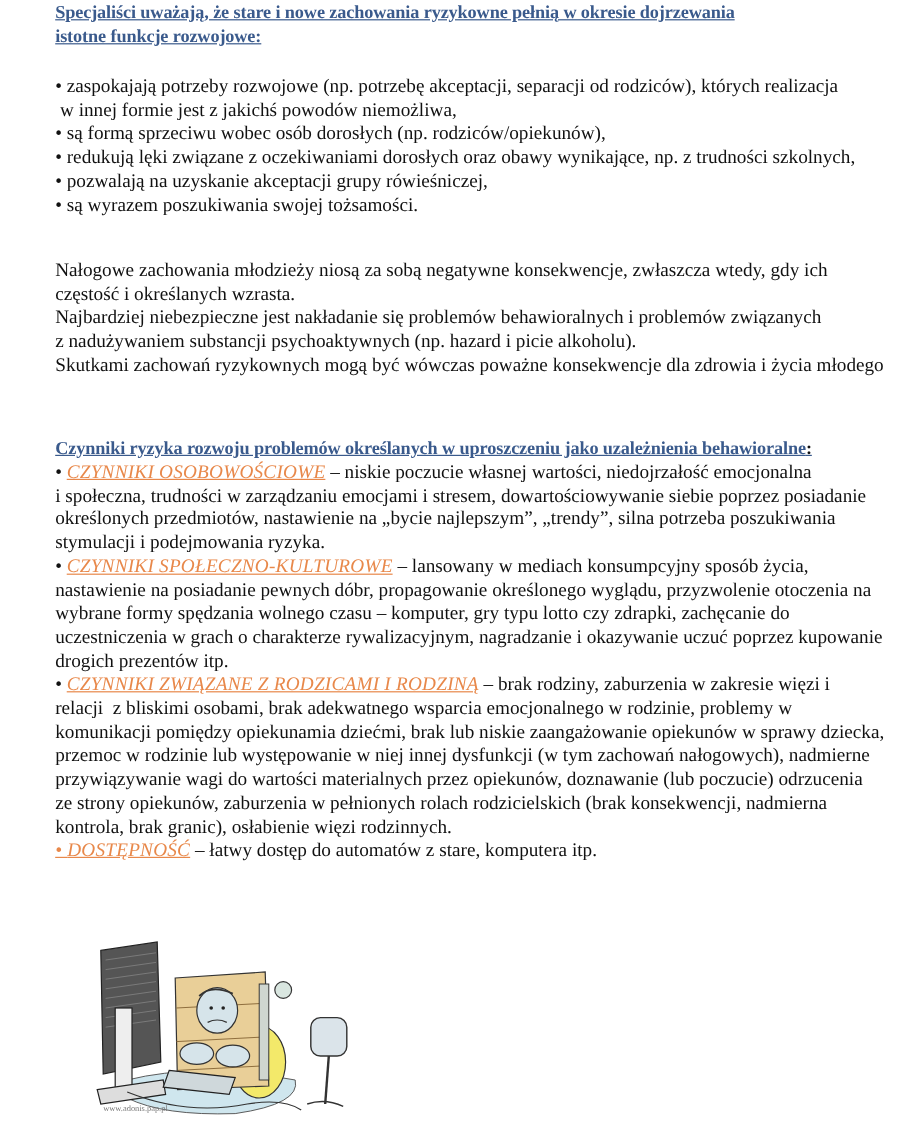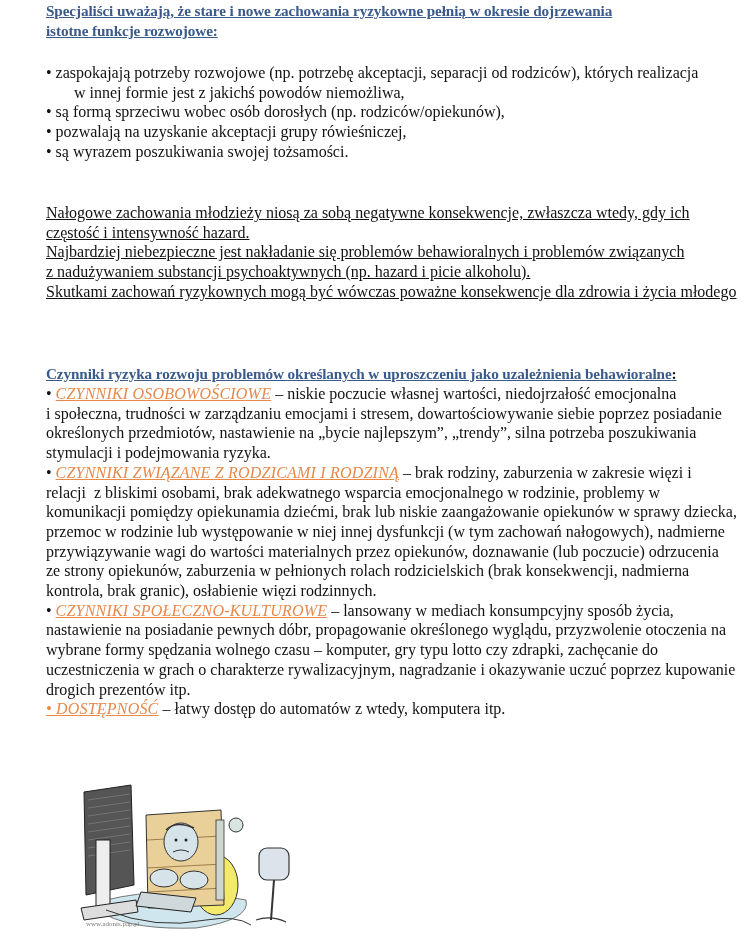--- a/index.html
+++ b/index.html
@@ -10,50 +10,51 @@
     }
     .page { position: absolute; left: 46px; top: 0; width: 690px; }
     .heading {
       font-weight: bold; color: #3a5a8c; text-decoration: underline;
       font-size: 15.2px; line-height: 20px; letter-spacing: -0.1px;
     }
     .h1 { position: absolute; top: 1px; left: 0; }
     .h1 div { white-space: nowrap; }
     .text { font-size: 16px; line-height: 19.7px; white-space: nowrap; }
     .block1 { position: absolute; top: 63px; left: 0; }
-    .block2 { position: absolute; top: 203px; left: 0; text-decoration: underline; }
+    .block2 { position: absolute; top: 216px; left: 0; }
     .h2 { position: absolute; top: 364px; left: 0; white-space: nowrap; }
     .h2 .colon { color: #111; text-decoration: none; }
     .block3 { position: absolute; top: 384px; left: 0; }
     .kw { color: #e8884a; font-style: italic; text-decoration: underline; font-weight: normal; letter-spacing: 0.2px; }
-    .indent1 { padding-left: 4px; margin-left: 24px; }
+    .indent1 { padding-left: 4px; }
     .cartoon { position: absolute; left: 76px; top: 780px; width: 220px; height: 155px; }
     .credit { position: absolute; left: 86px; top: 920px; font-family: Liberation Serif, serif; font-size: 7px; color: #777; }
   </style>
 </head>
 <body>
 
 <div class="page">
 
   <div class="heading h1">
     <div>Specjaliści uważają, że stare i nowe zachowania ryzykowne pełnią w okresie dojrzewania</div>
     <div>istotne funkcje rozwojowe:</div>
   </div>
 
   <div class="text block1">
     <div>• zaspokajają potrzeby rozwojowe (np. potrzebę akceptacji, separacji od rodziców), których realizacja</div>
     <div class="indent1"> w innej formie jest z jakichś powodów niemożliwa,</div>
     <div>• są formą sprzeciwu wobec osób dorosłych (np. rodziców/opiekunów),</div>
+    <div>• redukują lęki związane z oczekiwaniami dorosłych oraz obawy wynikające, np. z trudności szkolnych,</div>
     <div>• pozwalają na uzyskanie akceptacji grupy rówieśniczej,</div>
     <div>• są wyrazem poszukiwania swojej tożsamości.</div>
   </div>
 
   <div class="text block2">
     <div>Nałogowe zachowania młodzieży niosą za sobą negatywne konsekwencje, zwłaszcza wtedy, gdy ich</div>
-    <div>częstość i intensywność hazard.</div>
+    <div>częstość i określanych wzrasta.</div>
     <div>Najbardziej niebezpieczne jest nakładanie się problemów behawioralnych i problemów związanych</div>
     <div>z nadużywaniem substancji psychoaktywnych (np. hazard i picie alkoholu).</div>
     <div>Skutkami zachowań ryzykownych mogą być wówczas poważne konsekwencje dla zdrowia i życia młodego</div>
   </div>
 
   <div class="heading h2">
     <span>Czynniki ryzyka rozwoju problemów określanych w uproszczeniu jako uzależnienia behawioralne</span><span class="colon">:</span>
   </div>
 
   <div class="text block3">
@@ -62,43 +63,43 @@
       <div>
         <span>• </span><span class="kw">CZYNNIKI OSOBOWOŚCIOWE</span><span> – niskie poczucie własnej wartości, niedojrzałość emocjonalna</span>
       </div>
       <div>i społeczna, trudności w zarządzaniu emocjami i stresem, dowartościowywanie siebie poprzez posiadanie</div>
       <div>określonych przedmiotów, nastawienie na „bycie najlepszym”, „trendy”, silna potrzeba poszukiwania</div>
       <div>stymulacji i podejmowania ryzyka.</div>
     </div>
 
     <div>
       <div>
+        <span>• </span><span class="kw">CZYNNIKI SPOŁECZNO-KULTUROWE</span><span> – lansowany w mediach konsumpcyjny sposób życia,</span>
+      </div>
+      <div>nastawienie na posiadanie pewnych dóbr, propagowanie określonego wyglądu, przyzwolenie otoczenia na</div>
+      <div>wybrane formy spędzania wolnego czasu – komputer, gry typu lotto czy zdrapki, zachęcanie do</div>
+      <div>uczestniczenia w grach o charakterze rywalizacyjnym, nagradzanie i okazywanie uczuć poprzez kupowanie</div>
+      <div>drogich prezentów itp.</div>
+    </div>
+
+    <div>
+      <div>
         <span>• </span><span class="kw">CZYNNIKI ZWIĄZANE Z RODZICAMI I RODZINĄ</span><span> – brak rodziny, zaburzenia w zakresie więzi i</span>
       </div>
       <div style="white-space:pre">relacji  z bliskimi osobami, brak adekwatnego wsparcia emocjonalnego w rodzinie, problemy w</div>
       <div>komunikacji pomiędzy opiekunamia dziećmi, brak lub niskie zaangażowanie opiekunów w sprawy dziecka,</div>
       <div>przemoc w rodzinie lub występowanie w niej innej dysfunkcji (w tym zachowań nałogowych), nadmierne</div>
       <div>przywiązywanie wagi do wartości materialnych przez opiekunów, doznawanie (lub poczucie) odrzucenia</div>
       <div>ze strony opiekunów, zaburzenia w pełnionych rolach rodzicielskich (brak konsekwencji, nadmierna</div>
       <div>kontrola, brak granic), osłabienie więzi rodzinnych.</div>
     </div>
 
     <div>
       <div>
-        <span>• </span><span class="kw">CZYNNIKI SPOŁECZNO-KULTUROWE</span><span> – lansowany w mediach konsumpcyjny sposób życia,</span>
-      </div>
-      <div>nastawienie na posiadanie pewnych dóbr, propagowanie określonego wyglądu, przyzwolenie otoczenia na</div>
-      <div>wybrane formy spędzania wolnego czasu – komputer, gry typu lotto czy zdrapki, zachęcanie do</div>
-      <div>uczestniczenia w grach o charakterze rywalizacyjnym, nagradzanie i okazywanie uczuć poprzez kupowanie</div>
-      <div>drogich prezentów itp.</div>
-    </div>
-
-    <div>
-      <div>
-        <span class="kw">• </span><span class="kw">DOSTĘPNOŚĆ</span><span> – łatwy dostęp do automatów z wtedy, komputera itp.</span>
+        <span class="kw">• </span><span class="kw">DOSTĘPNOŚĆ</span><span> – łatwy dostęp do automatów z stare, komputera itp.</span>
       </div>
     </div>
   </div>
 </div>
 
 <svg class="cartoon" viewBox="0 0 220 155" xmlns="http://www.w3.org/2000/svg">
 
   <path d="M30 120 Q90 105 170 120 Q175 140 120 148 Q60 150 30 135 Z" fill="#cfe6ee" stroke="#555" stroke-width="0.8"></path>
 
   <g>

